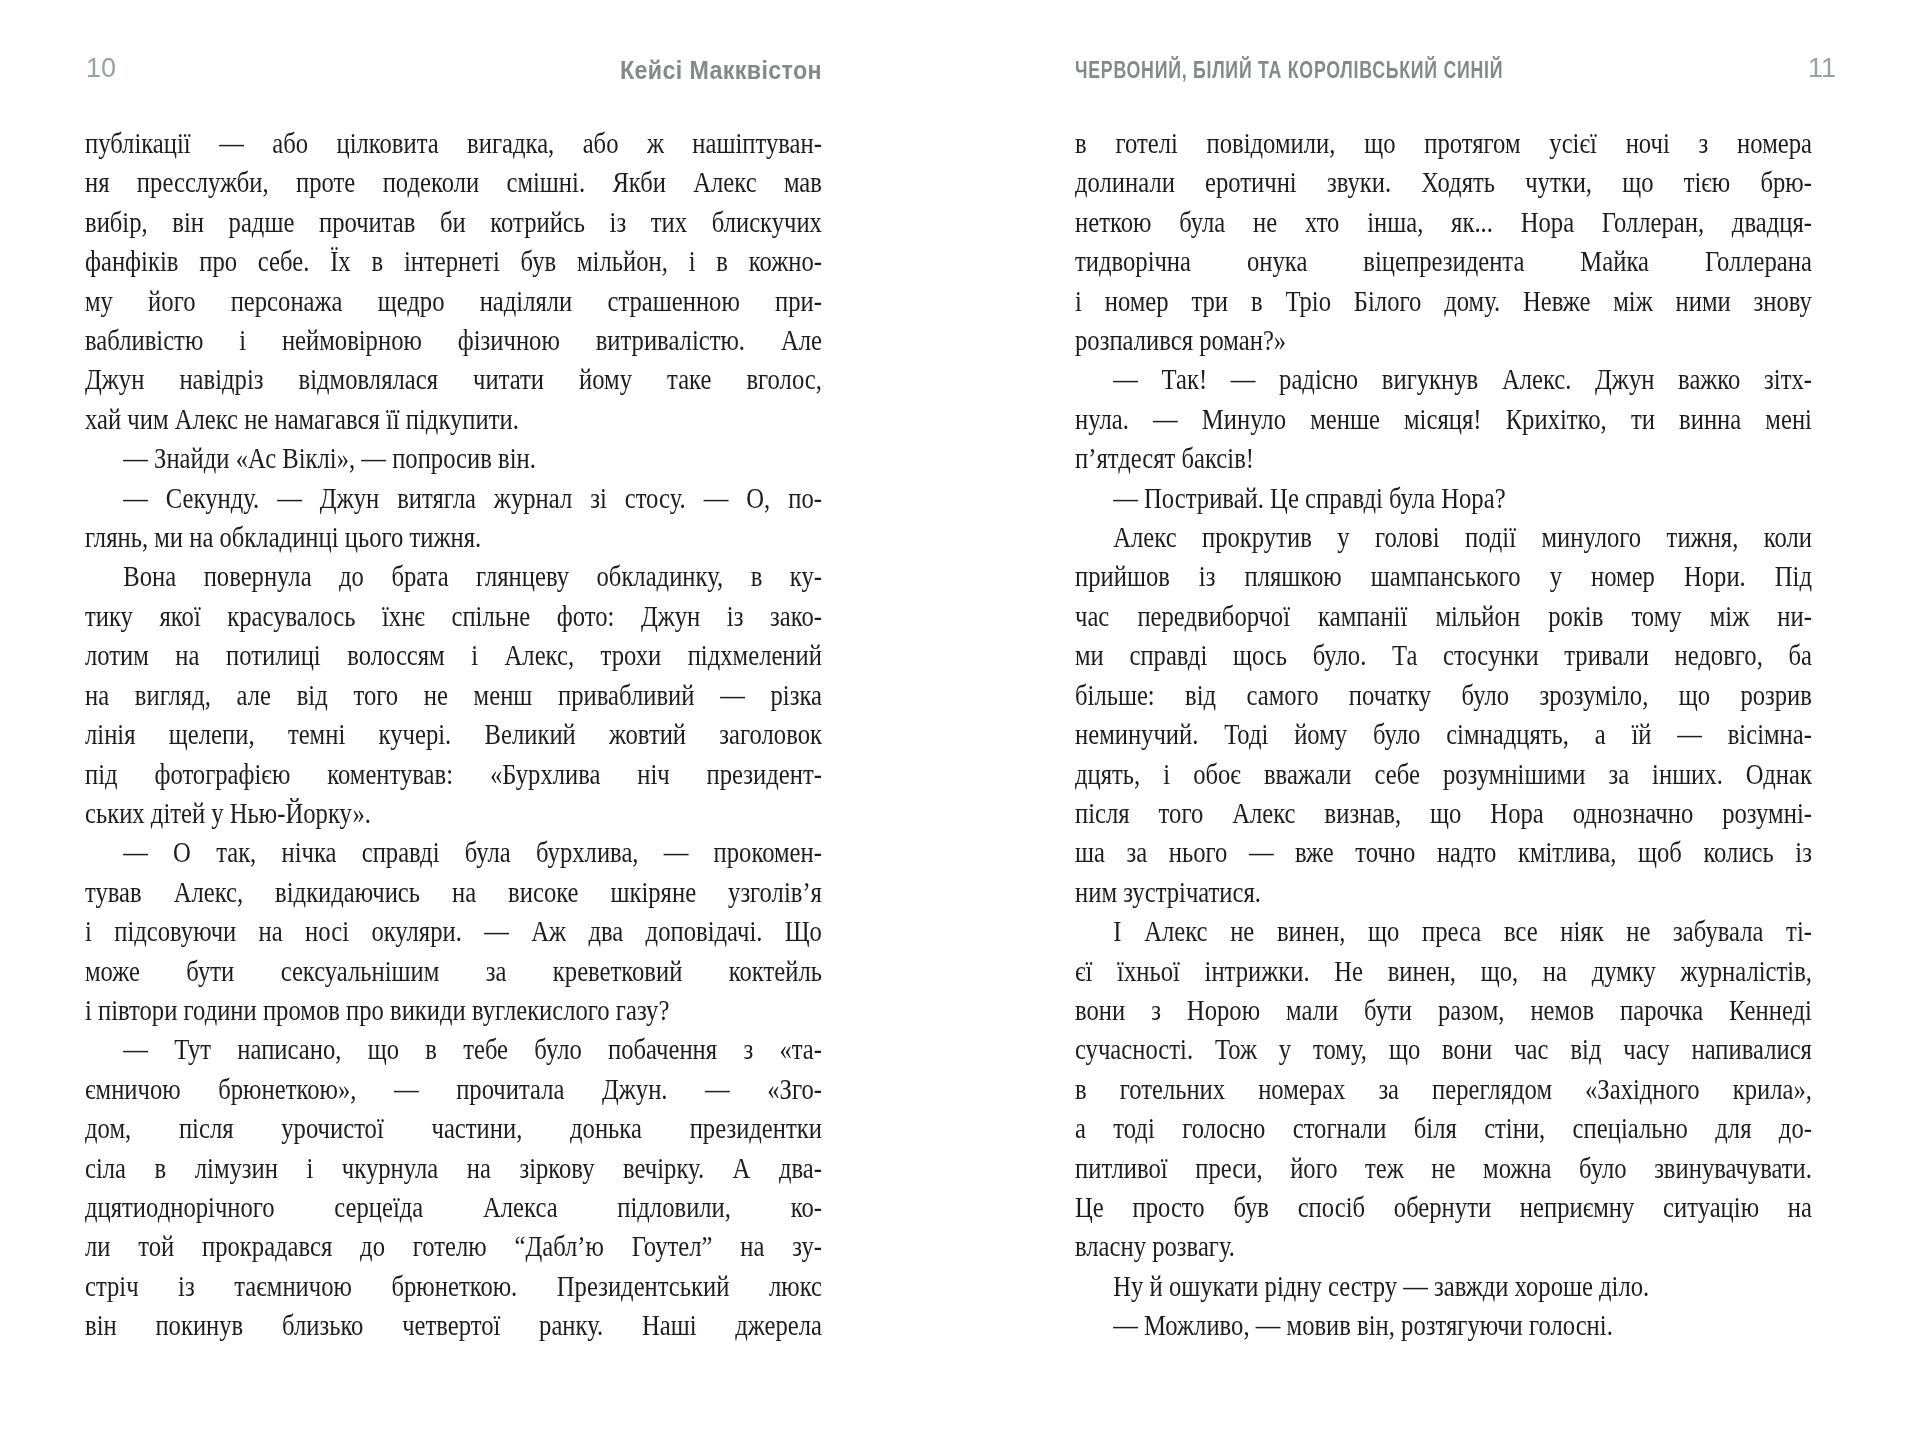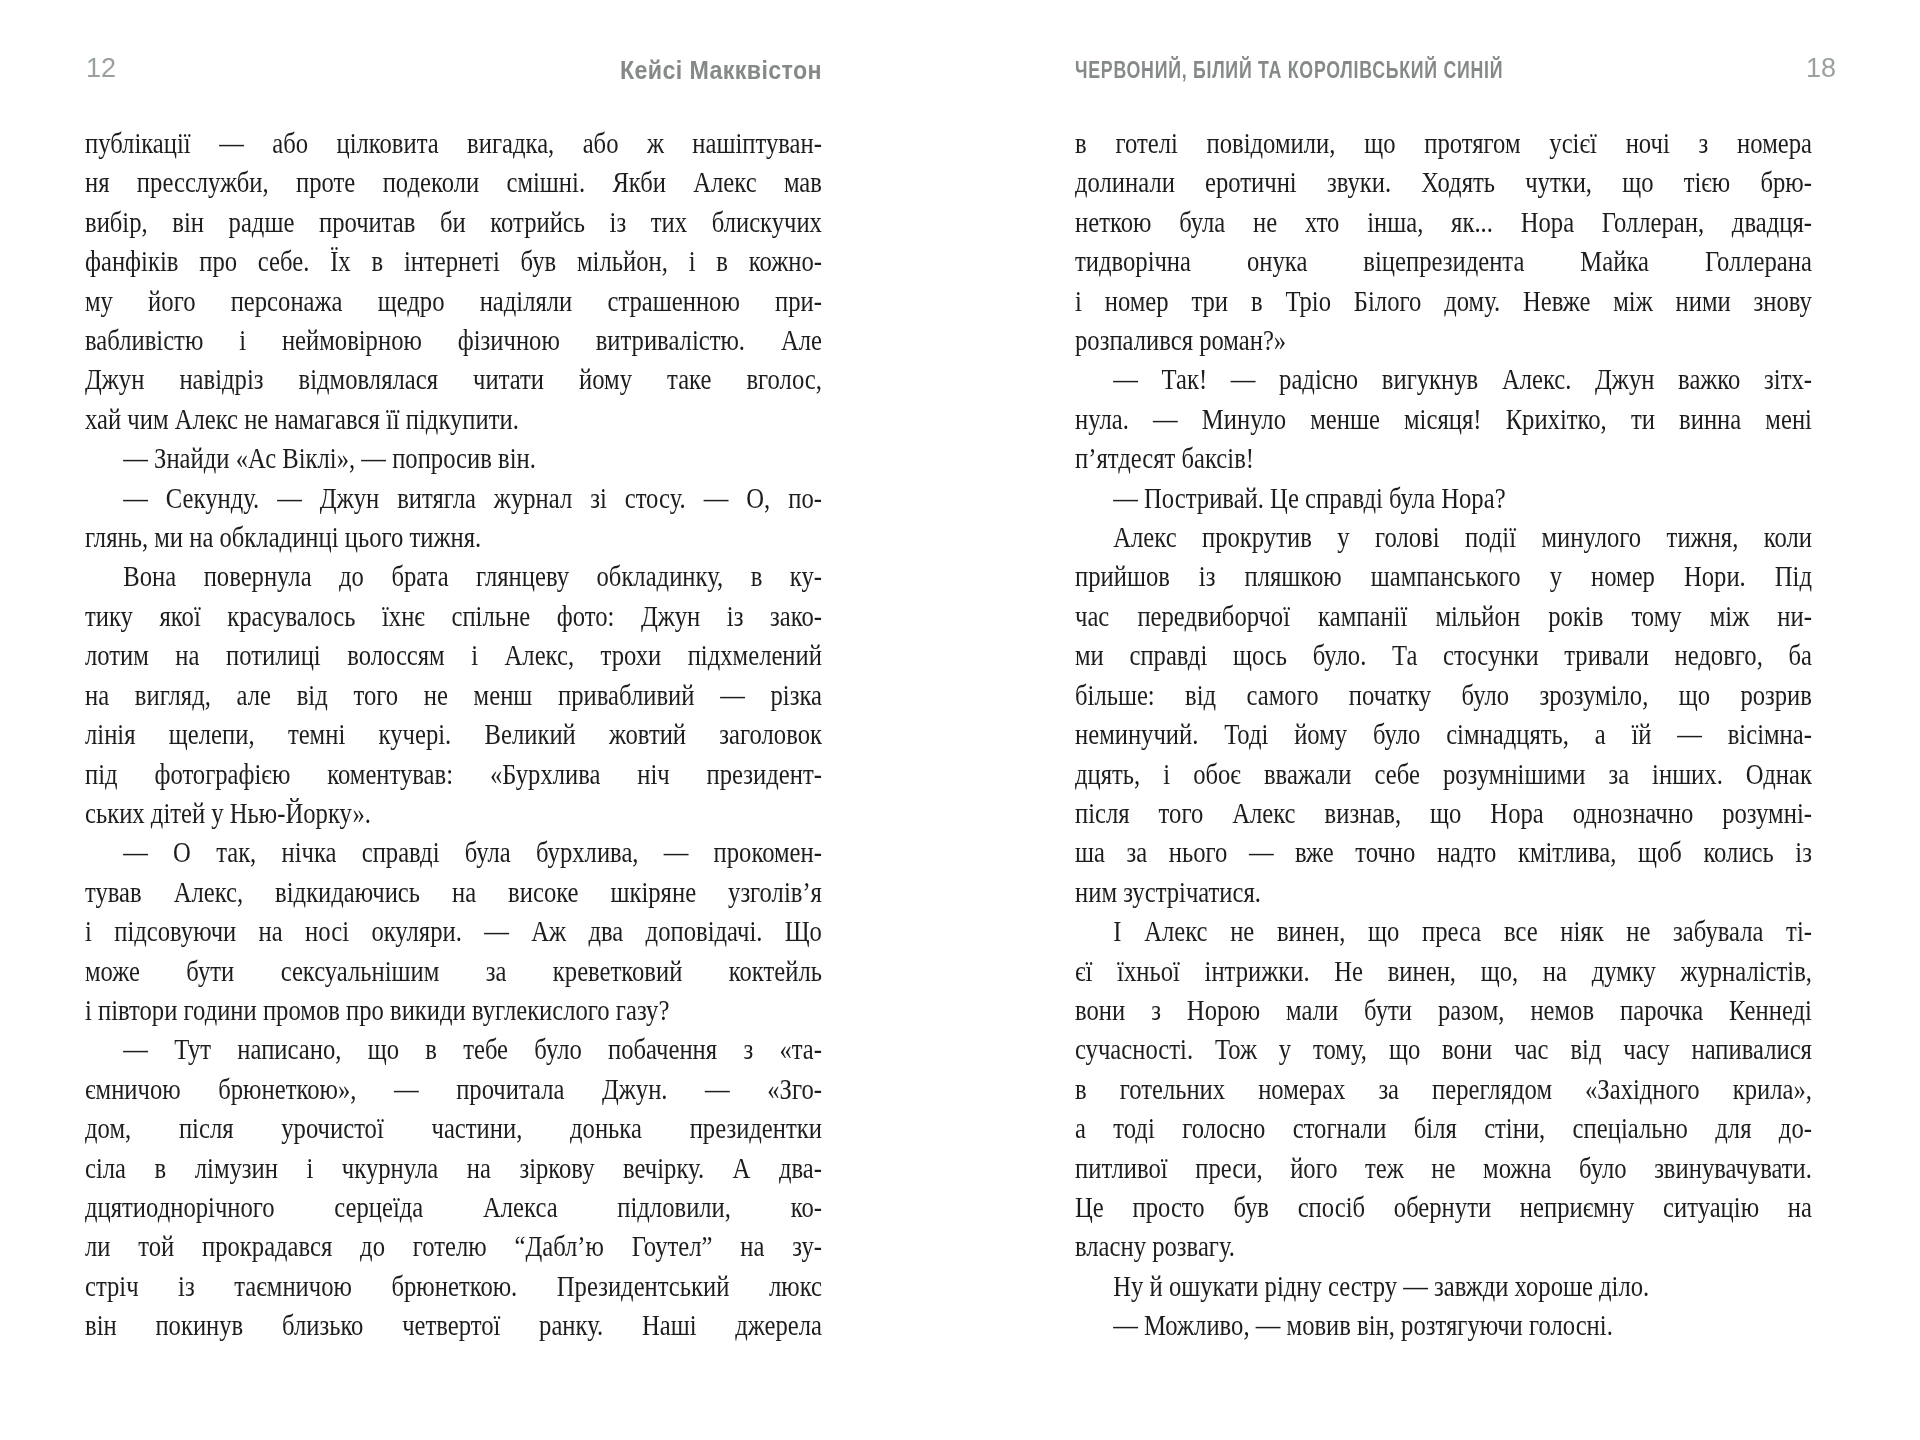--- a/index.html
+++ b/index.html
@@ -72,27 +72,27 @@
     text-align: left;
     text-align-last: left;
   }
   .line.indent { text-indent: 45px; }
 
   .paragraph { margin: 0; }
 </style>
 </head>
 <body>
 
-<div class="pagenum" id="pagenum-left">12</div>
+<div class="pagenum" id="pagenum-left">10</div>
 
 <div class="running-head" id="head-left">Кейсі Макквістон</div>
 
 <div class="running-head" id="head-right">ЧЕРВОНИЙ, БІЛИЙ ТА КОРОЛІВСЬКИЙ СИНІЙ</div>
 
-<div class="pagenum" id="pagenum-right">18</div>
+<div class="pagenum" id="pagenum-right">11</div>
 
 <div class="column" id="col-left">
     <div class="paragraph">
       <div class="line">публікації — або цілковита вигадка, або ж нашіптуван-</div>
       <div class="line">ня пресслужби, проте подеколи смішні. Якби Алекс мав</div>
       <div class="line">вибір, він радше прочитав би котрийсь із тих блискучих</div>
       <div class="line">фанфіків про себе. Їх в інтернеті був мільйон, і в кожно-</div>
       <div class="line">му його персонажа щедро наділяли страшенною при-</div>
       <div class="line">вабливістю і неймовірною фізичною витривалістю. Але</div>
       <div class="line">Джун навідріз відмовлялася читати йому таке вголос,</div>

